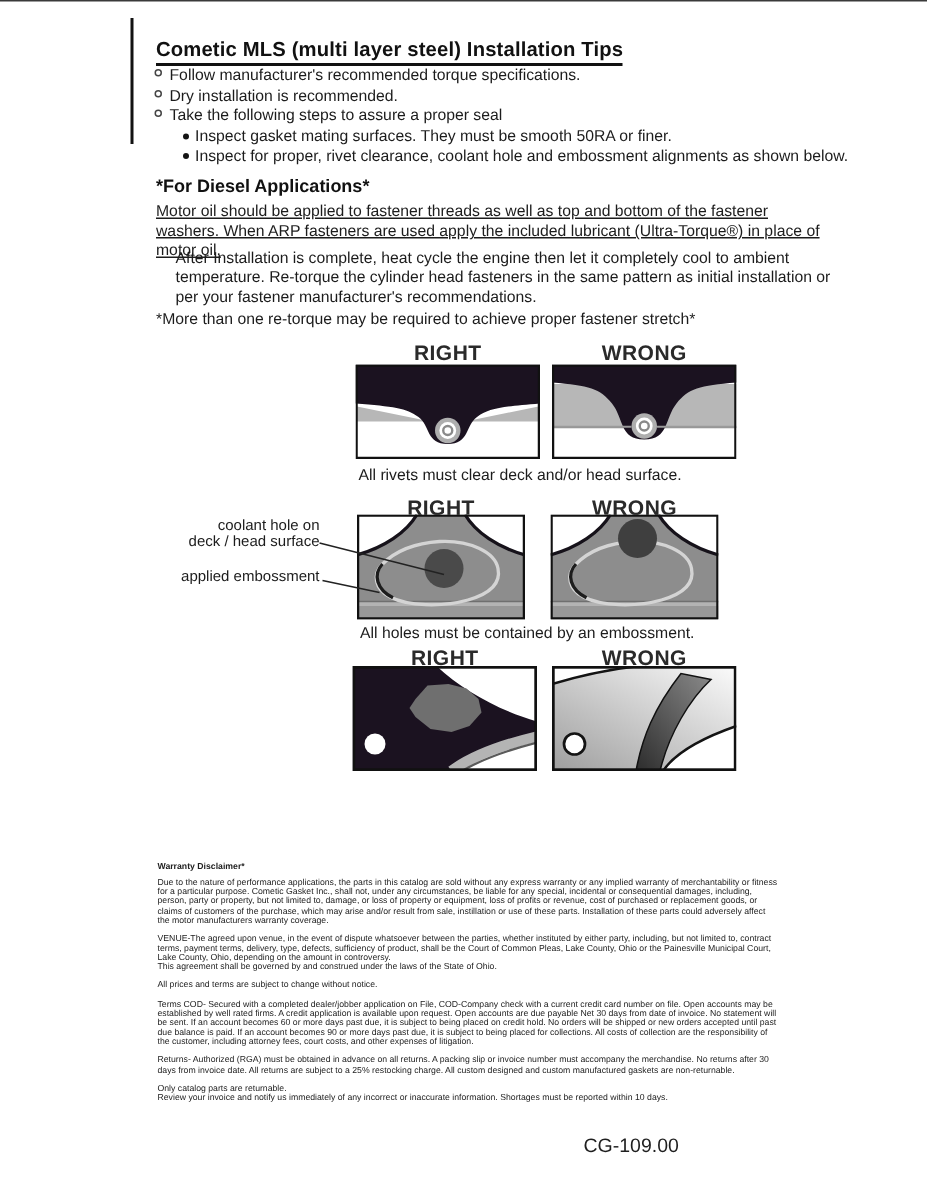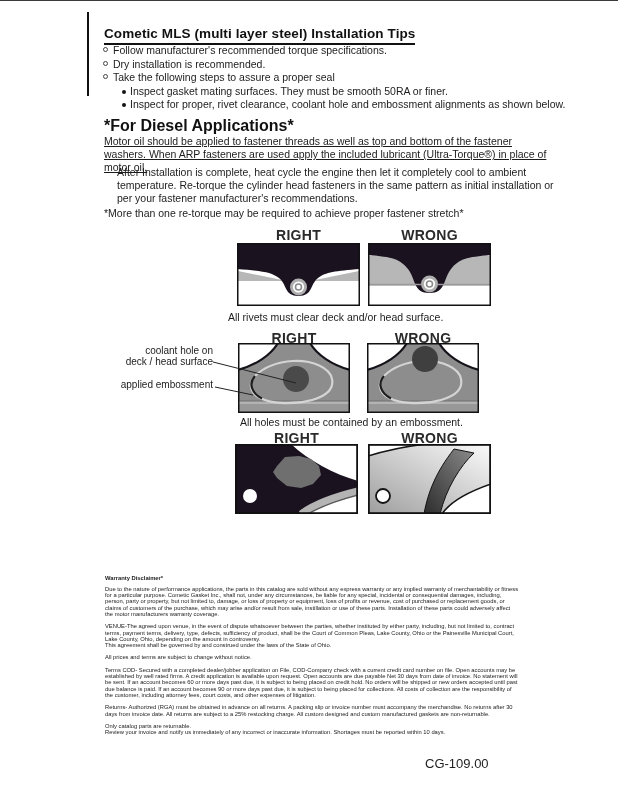--- a/index.html
+++ b/index.html
@@ -19,21 +19,21 @@
   .b-marker{
     display:inline-block;width:3px;height:3px;border:1px solid #444;border-radius:50%;
     margin-right:5px;position:relative;top:-2px;
   }
   .sub{padding-left:19px;}
   .s-marker{
     display:inline-block;width:4px;height:4px;background:#151515;border-radius:50%;
     margin-right:4px;position:relative;top:-1px;
   }
   
-  .h2{font-size:16px;font-weight:bold;color:#111;}
+  .h2{font-size:12px;font-weight:bold;color:#111;}
   .para{font-size:10.5px;line-height:13.2px;color:#1c1c1c;}
   
   .rw{font-size:14px;font-weight:600;color:#2a2a2a;text-align:center;letter-spacing:0.3px;}
   .caption{font-size:10.5px;line-height:12.5px;color:#1c1c1c;}
   .figbox{box-sizing:border-box;}
   .figbox svg{display:block;}
   .ann{font-size:10px;color:#1c1c1c;text-align:right;line-height:11px;}
   
   .fineprint{font-size:5.8px;line-height:6.3px;color:#222;width:414px;}
   .fineprint p{margin:0 0 6px 0;}
@@ -96,21 +96,21 @@
       <path d="M0,0 H123 V12 C98,14 91,16 83,26 C75,36 78,50 61.5,50 C45,50 48,36 40,26 C32,16 25,14 0,12 Z" fill="#1b1220"></path>
       <circle cx="61.5" cy="41" r="8.5" fill="#aeaeae"></circle>
       <circle cx="61.5" cy="41" r="5.6" fill="#ffffff"></circle>
       <circle cx="61.5" cy="41" r="3" fill="#ffffff" stroke="#8a8a8a" stroke-width="1.6"></circle>
       <line x1="0" y1="41.5" x2="53" y2="41.5" stroke="#9a9a9a" stroke-width="1.4"></line>
       <line x1="70" y1="41.5" x2="123" y2="41.5" stroke="#9a9a9a" stroke-width="1.4"></line>
       <rect x="0.75" y="0.75" width="121.5" height="61.5" fill="none" stroke="#111" stroke-width="1.5"></rect>
     </svg>
   </div>
 
-  <div class="abs caption" style="left:228px;top:311px;width:260px;">All rivets must clear deck and/or head surface.</div>
+  <div class="abs caption" style="left:239px;top:311px;width:260px;">All rivets must clear deck and/or head surface.</div>
 
   <div class="abs rw" style="left:238px;top:330px;width:112px;">RIGHT</div>
   <div class="abs rw" style="left:367px;top:330px;width:112px;">WRONG</div>
 
   <div class="abs ann" style="left:96px;top:345px;width:117px;">
     <div>coolant hole on</div>
     <div>deck / head surface</div>
   </div>
   <div class="abs ann" style="left:96px;top:379px;width:117px;">applied embossment</div>
 
@@ -198,15 +198,15 @@
     <p>Due to the nature of performance applications, the parts in this catalog are sold without any express warranty or any implied warranty of merchantability or fitness for a particular purpose. Cometic Gasket Inc., shall not, under any circumstances, be liable for any special, incidental or consequential damages, including, person, party or property, but not limited to, damage, or loss of property or equipment, loss of profits or revenue, cost of purchased or replacement goods, or claims of customers of the purchase, which may arise and/or result from sale, instillation or use of these parts. Installation of these parts could adversely affect the motor manufacturers warranty coverage.</p>
     <p class="tight">VENUE-The agreed upon venue, in the event of dispute whatsoever between the parties, whether instituted by either party, including, but not limited to, contract terms, payment terms, delivery, type, defects, sufficiency of product, shall be the Court of Common Pleas, Lake County, Ohio or the Painesville Municipal Court, Lake County, Ohio, depending on the amount in controversy.</p>
     <p>This agreement shall be governed by and construed under the laws of the State of Ohio.</p>
     <p>All prices and terms are subject to change without notice.</p>
     <p>Terms COD- Secured with a completed dealer/jobber application on File, COD-Company check with a current credit card number on file. Open accounts may be established by well rated firms. A credit application is available upon request. Open accounts are due payable Net 30 days from date of invoice. No statement will be sent. If an account becomes 60 or more days past due, it is subject to being placed on credit hold. No orders will be shipped or new orders accepted until past due balance is paid. If an account becomes 90 or more days past due, it is subject to being placed for collections. All costs of collection are the responsibility of the customer, including attorney fees, court costs, and other expenses of litigation.</p>
     <p>Returns- Authorized (RGA) must be obtained in advance on all returns. A packing slip or invoice number must accompany the merchandise. No returns after 30 days from invoice date. All returns are subject to a 25% restocking charge. All custom designed and custom manufactured gaskets are non-returnable.</p>
     <p class="tight">Only catalog parts are returnable.</p>
     <p>Review your invoice and notify us immediately of any incorrect or inaccurate information. Shortages must be reported within 10 days.</p>
   </div>
 
-  <div class="abs pagecode" style="left:389px;top:756px;margin-left:36px;">CG-109.00</div>
+  <div class="abs pagecode" style="left:389px;top:756px;">CG-109.00</div>
 
 </div>
 
 </body></html>

